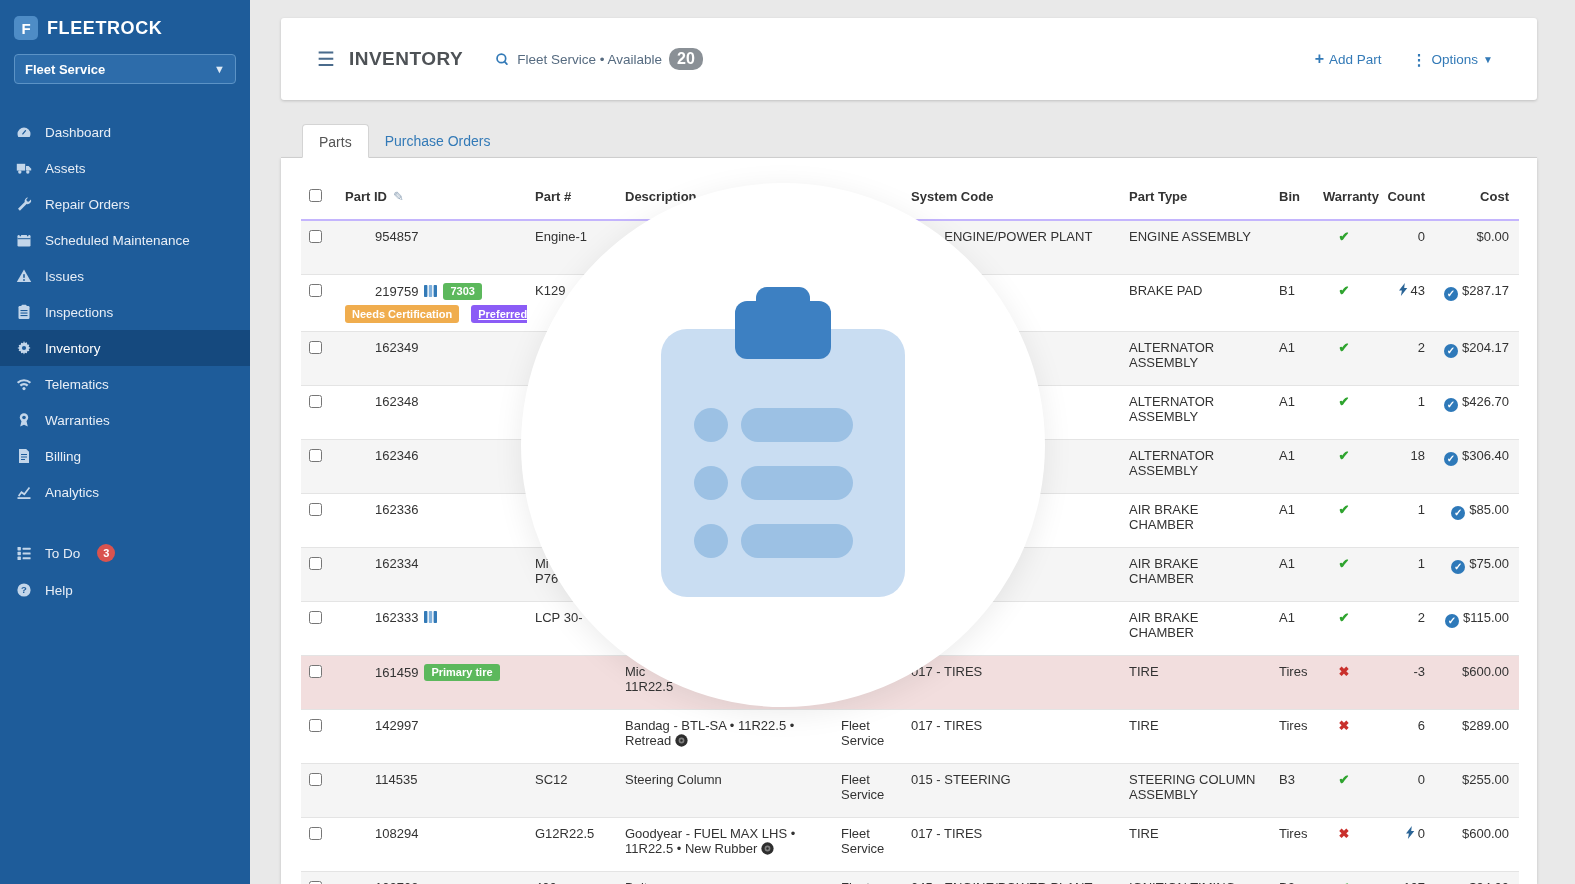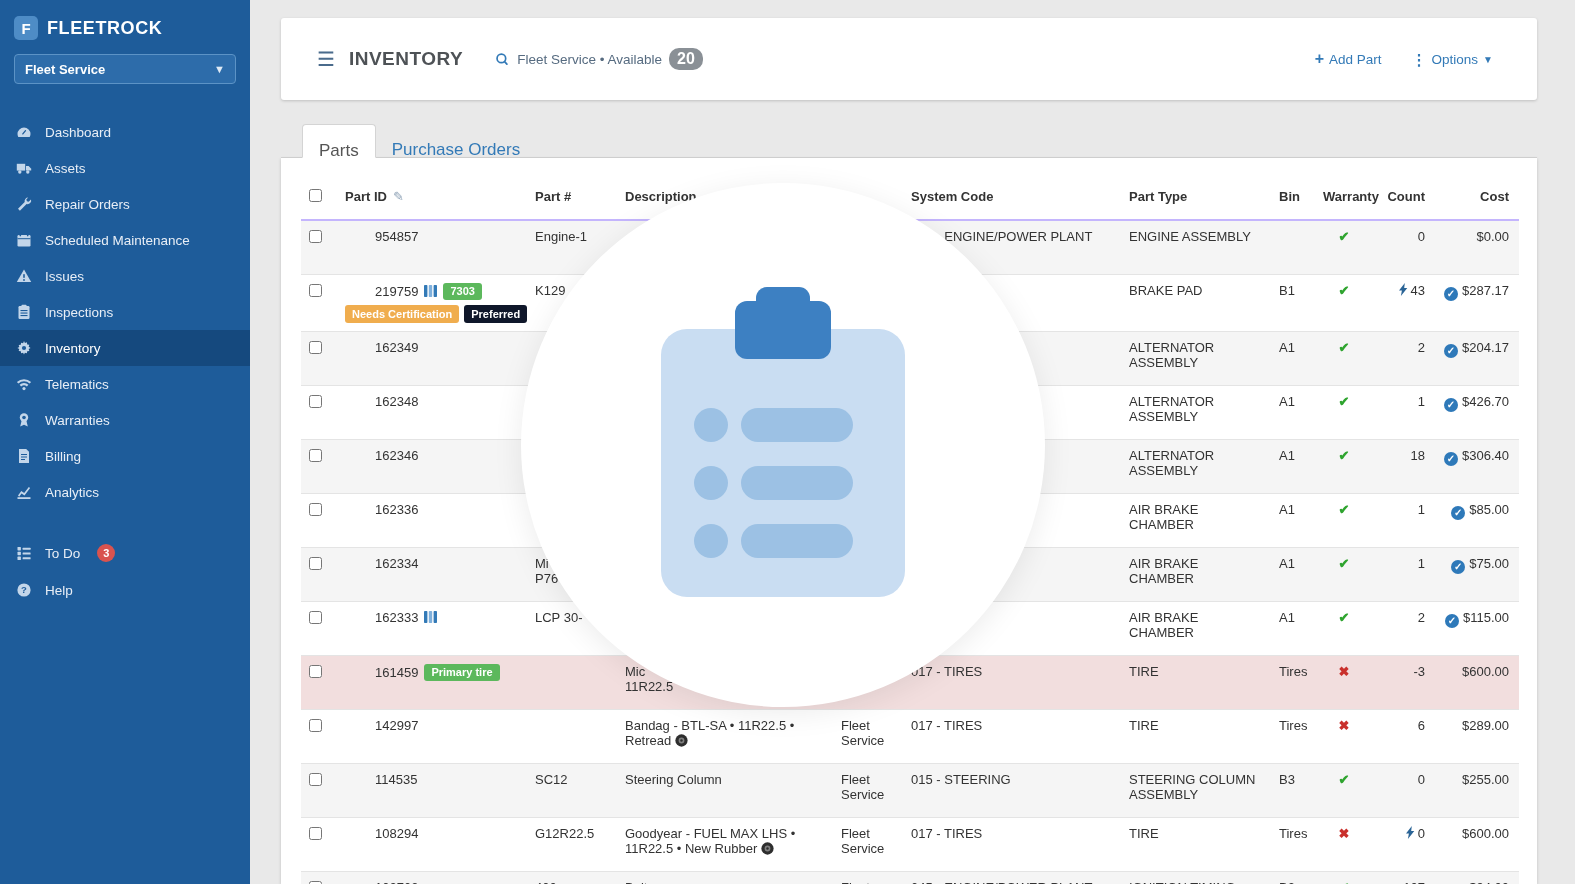--- a/index.html
+++ b/index.html
@@ -33,40 +33,40 @@
   .page-title { font-size:19px; color:#4e5256; font-weight:bold; letter-spacing:.5px; margin:0 0 0 14px; }
   .scope { display:flex; align-items:center; gap:7px; margin-left:32px; color:#566b80; font-size:13.5px; cursor:pointer; }
   .count-badge { background:#8a9096; color:#fff; border-radius:10px; padding:2px 8px; font-size:16px; font-weight:bold; }
   .hright { display:flex; align-items:center; gap:30px; }
   .link-btn { background:none; border:none; color:#337ab7; font-size:13.5px; font-family:inherit; cursor:pointer; display:flex; align-items:center; gap:5px; padding:0; }
   .plus { font-size:16px; font-weight:bold; line-height:1; }
   .vdots { font-size:15px; font-weight:bold; line-height:1; }
   .caret2 { font-size:10px; }
 
   .tabs { margin-top:24px; padding-left:21px; border-bottom:1px solid #d4d4d4; display:flex; height:34px; }
-  .tab { font-size:17px; padding:15px 16px; border-radius:4px 4px 0 0; cursor:pointer; line-height:1.3; }
+  .tab { font-size:14px; padding:8px 16px; border-radius:4px 4px 0 0; cursor:pointer; line-height:1.3; }
   .tab.active { background:#fff; border:1px solid #d4d4d4; border-bottom:1px solid #fff; color:#555; margin-bottom:-1px; }
   .tab.inactive { color:#337ab7; }
 
   .table-card { background:#fff; box-shadow:0 1px 3px rgba(0,0,0,.18); padding:20px 20px 0; height:calc(884px - 18px - 82px - 24px - 34px); overflow:hidden; }
 
   table { width:100%; border-collapse:collapse; table-layout:fixed; font-size:13px; color:#333; }
   th { text-align:left; padding:10px 8px 14px; border-bottom:2px solid #c4b5fd; font-size:13px; color:#333; }
   td { padding:8px; border-top:1px solid #e4e4e4; vertical-align:top; overflow:hidden; }
   tbody tr { height:54px; }
   tbody tr:nth-child(odd) { background:#f5f5f5; }
   tbody tr.danger { background:#f2dede; }
   .r { text-align:right; }
   td.war-cell { text-align:center; }
   .pre { white-space:pre-line; }
 
   .badge { display:inline-block; padding:2.5px 7px; border-radius:3px; color:#fff; font-size:11px; font-weight:bold; line-height:1.15; white-space:nowrap; }
-  .badge.green { background:#5cb85c; } .badge.orange { background:#f0ad4e; } .badge.red { background:#0f172a; }
+  .badge.green { background:#5cb85c; } .badge.orange { background:#f0ad4e; } .badge.red { background:#8b5cf6;text-decoration:underline; }
   .id-line1 { display:flex; align-items:center; gap:6px;margin-left:30px; }
-  .id-line2 { margin-top:5px; display:flex; gap:5px; }
+  .id-line2 { margin-top:5px; display:flex; gap:12px; }
   .war-yes { color:#2fa42f; font-weight:bold; font-size:13px; }
   .war-no  { color:#c9302c; font-weight:bold; font-size:13px; }
   .chk-circle { display:inline-block; width:14px; height:14px; border-radius:50%; background:#2e79b9; color:#fff; font-size:10px; line-height:14px; text-align:center; margin-right:4px; vertical-align:-2px; font-weight:bold; }
   .bolt { display:inline-block; vertical-align:-1px; margin-right:3px; }
   .tire { vertical-align:-2px; margin-left:4px; }
   .stock-icon { display:inline-flex; vertical-align:-1px; }
   .pencil { color:#8fa3b7; font-size:13px; margin-left:6px; cursor:pointer; font-weight:normal; }
   input[type=checkbox] { width:13px; height:13px; margin:1px 0 0; cursor:pointer; }
 
   

